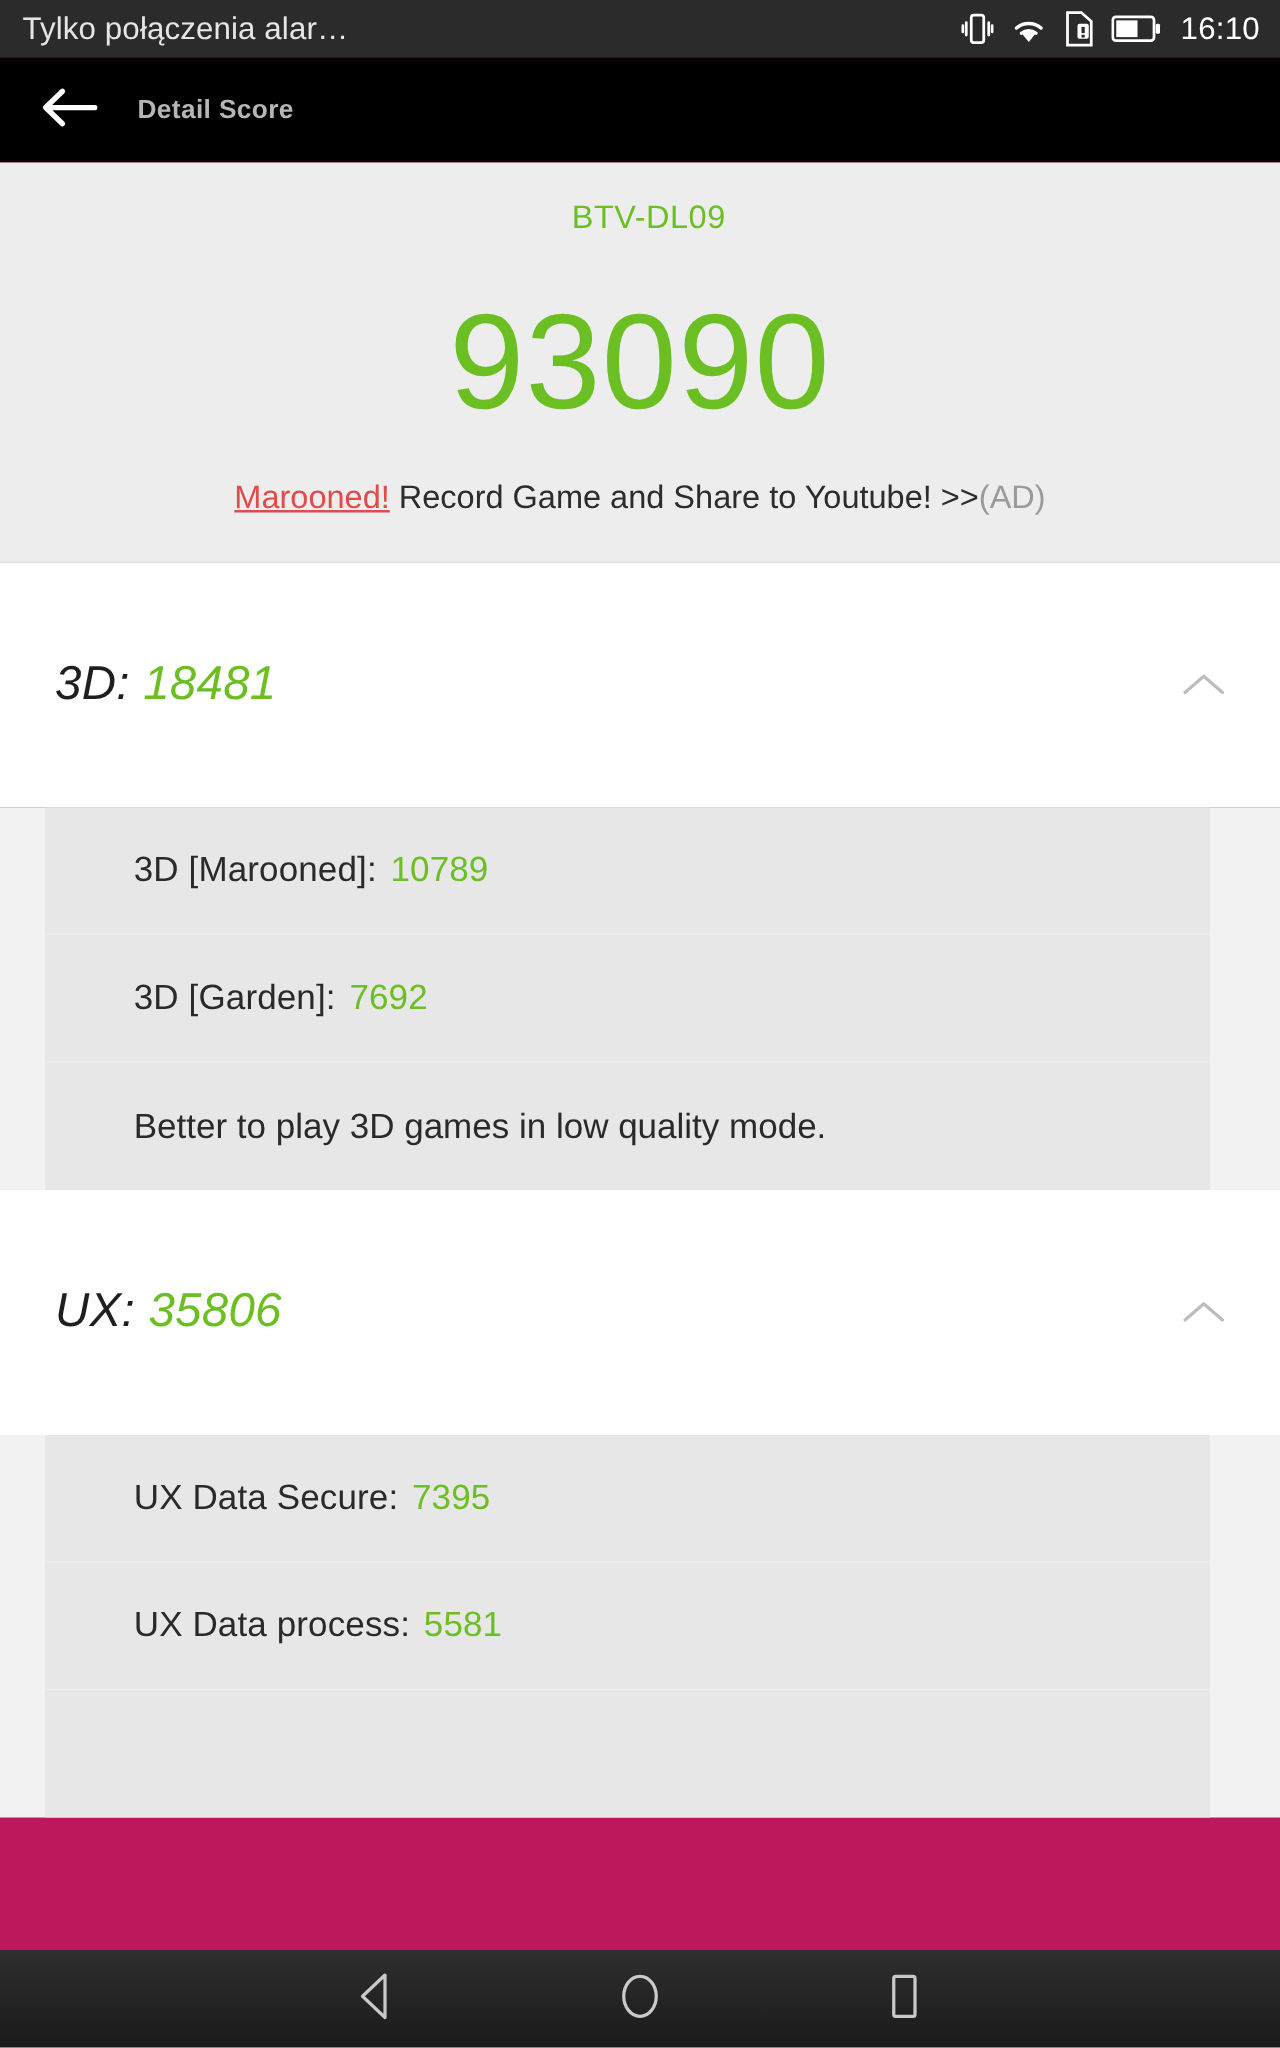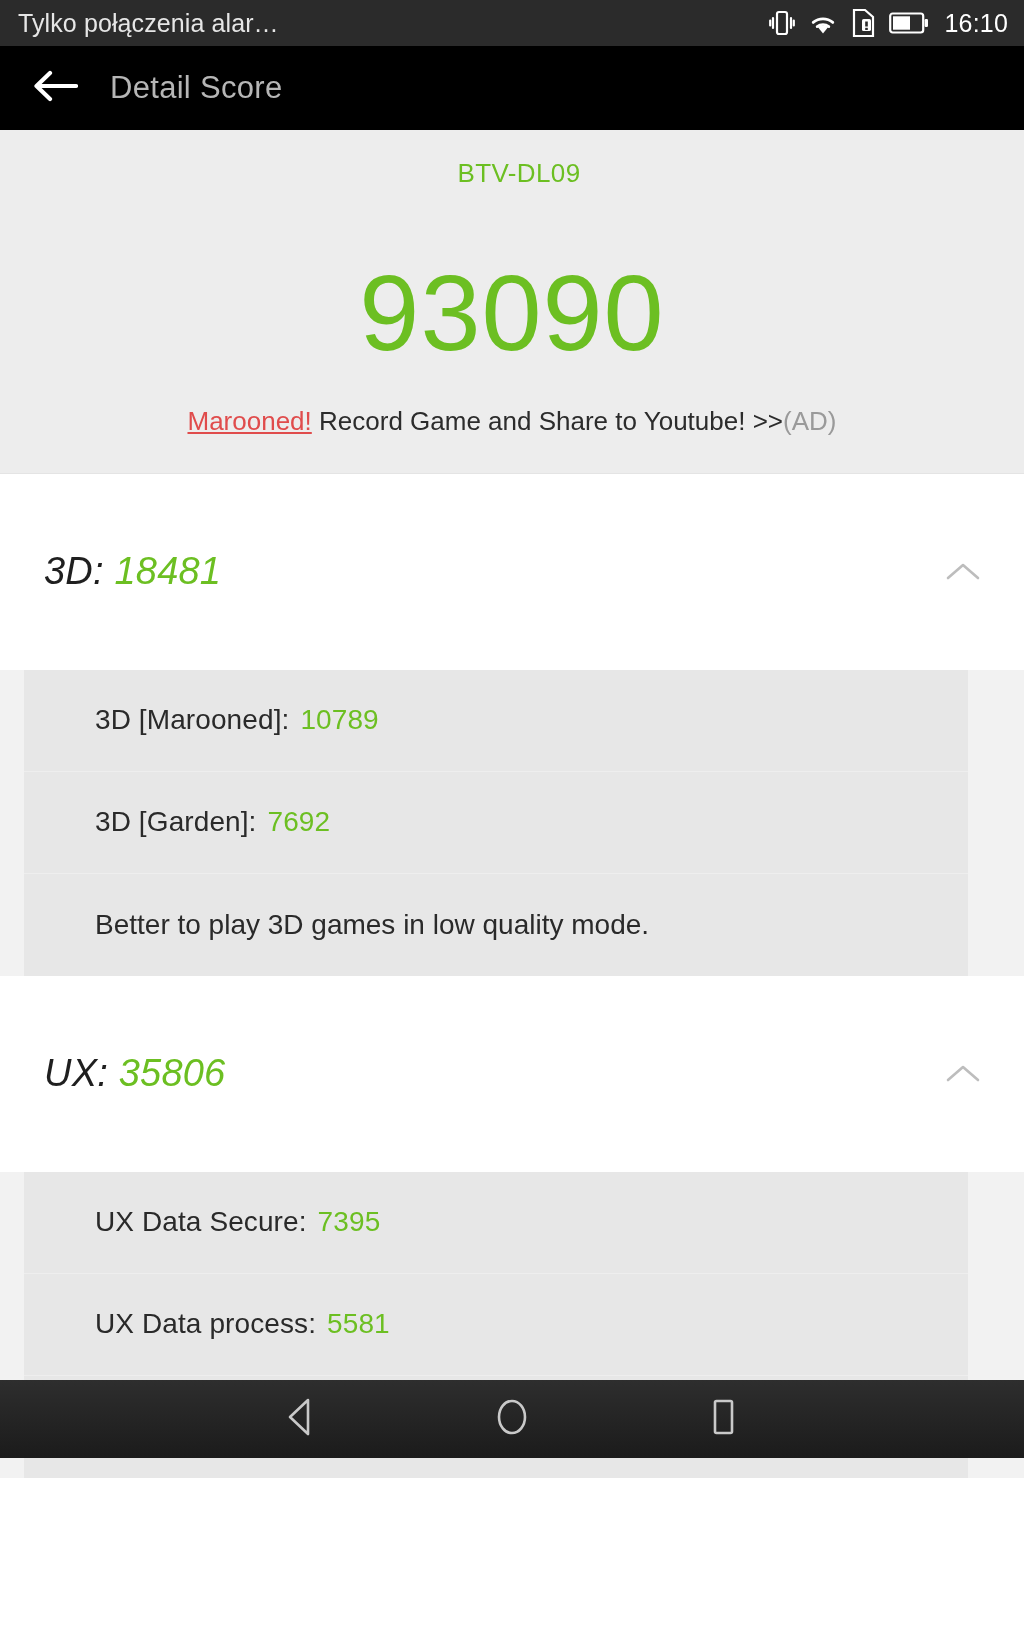--- a/index.html
+++ b/index.html
@@ -2,21 +2,21 @@
 <html><head>
 <meta charset="utf-8">
 <style>
   * { margin:0; padding:0; box-sizing:border-box; }
   html,body{
     width:1024px; height:1638px; overflow:hidden;
     background:#ffffff;
     font-family:"Liberation Sans", sans-serif;
     -webkit-font-smoothing:antialiased;
   }
-  .phone{ position:relative; width:1024px; height:1458px; background:#6d28d9; }
+  .phone{ position:relative; width:1024px; height:1638px; background:#be185d; }
 
   
   .statusbar{
     height:46px; background:#2b2b2b; color:#e8e8e8;
     display:flex; align-items:center; justify-content:space-between;
     padding:0 16px 0 18px;
   }
   .status-carrier{ font-size:25px; color:#e6e6e6; letter-spacing:.1px; white-space:nowrap; }
   .status-right{ display:flex; align-items:center; gap:12px; }
   .status-right svg{ display:block; }
@@ -25,50 +25,50 @@
   
   .actionbar{
     height:84px; background:#000; display:flex; align-items:center;
     padding-left:24px;
   }
   .back-btn{
     width:62px; height:62px; display:flex; align-items:center; justify-content:center;
     cursor:pointer;
   }
   .ab-title{
-    font-size:31px; color:#b6b6b6; margin-left:24px; font-weight:400; letter-spacing:.3px;
+    font-size:21px; color:#b6b6b6; margin-left:24px; font-weight:700; letter-spacing:.3px;
   }
 
   
   .summary{
     background:#ededed; padding:28px 0 36px; text-align:center;
     border-bottom:1px solid #e4e4e4;
   }
   .device-name{ font-size:26px; color:#6cbf22; letter-spacing:.4px;margin-left:14px; }
   .total-score{
     font-size:108px; line-height:1.12; color:#6cbf22; font-weight:400;
-    margin-top:64px; letter-spacing:1px;
+    margin-top:40px; letter-spacing:1px;
   }
   .ad-line{ margin-top:32px; font-size:26px; white-space:nowrap; }
   .ad-amazing{ color:#e04c4c; text-decoration:underline; }
   .ad-text{ color:#2c2c2c; }
   .ad-arrows{ color:#2c2c2c; }
   .ad-tag{ color:#9a9a9a; }
 
   
   .sec-head{
     background:#fff; height:196px; display:flex; align-items:center;
     justify-content:space-between; padding:0 38px 0 44px; cursor:pointer;
   }
   .sec-title{ font-size:38px; color:#1f1f1f; letter-spacing:.2px;font-style:italic; }
   .sec-title .val{ color:#6cbf22; }
   .chev{ width:46px; height:46px; display:flex; align-items:center; justify-content:center; }
 
   
-  .sub-list{ background:#f2f2f2; padding:0 0 0 0; }
+  .sub-list{ background:#f2f2f2; padding:0 0 0 12px; }
   .sub-row{
     background:#e7e7e7; margin:0 56px 0 24px;
     height:102px; display:flex; align-items:center;
     padding-left:71px; border-bottom:1px solid #eeeeee;
     font-size:28px; color:#2a2a2a; letter-spacing:.1px;
   }
   .sub-row:last-child{ border-bottom:none; }
   .sub-row .val{ color:#6cbf22; margin-left:11px; }
   .sub-note{
     background:#e7e7e7; margin:0 56px 0 24px;

